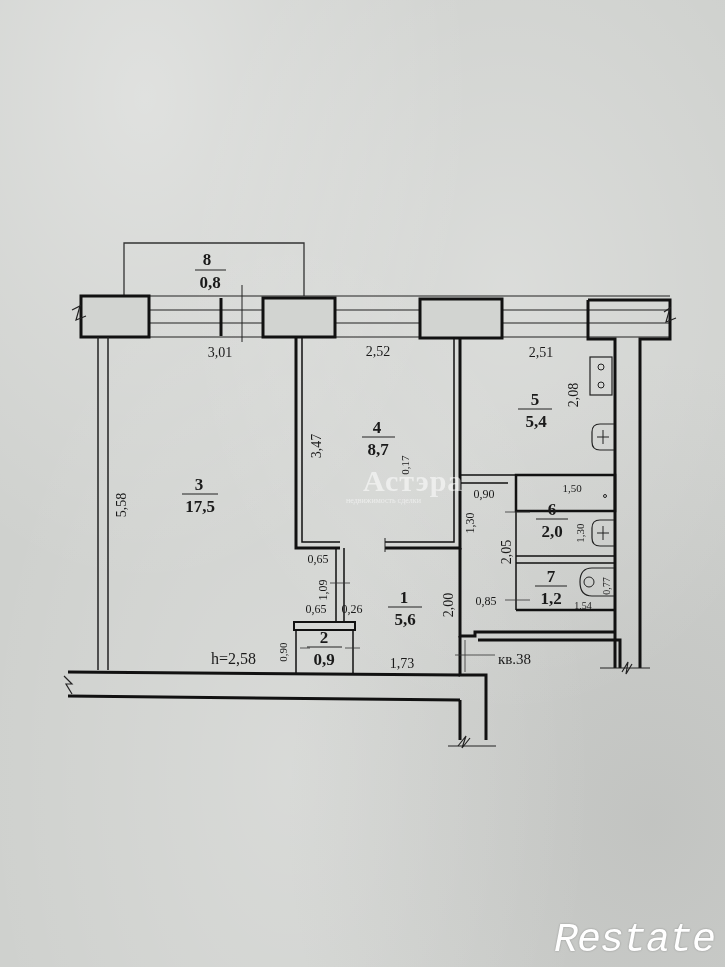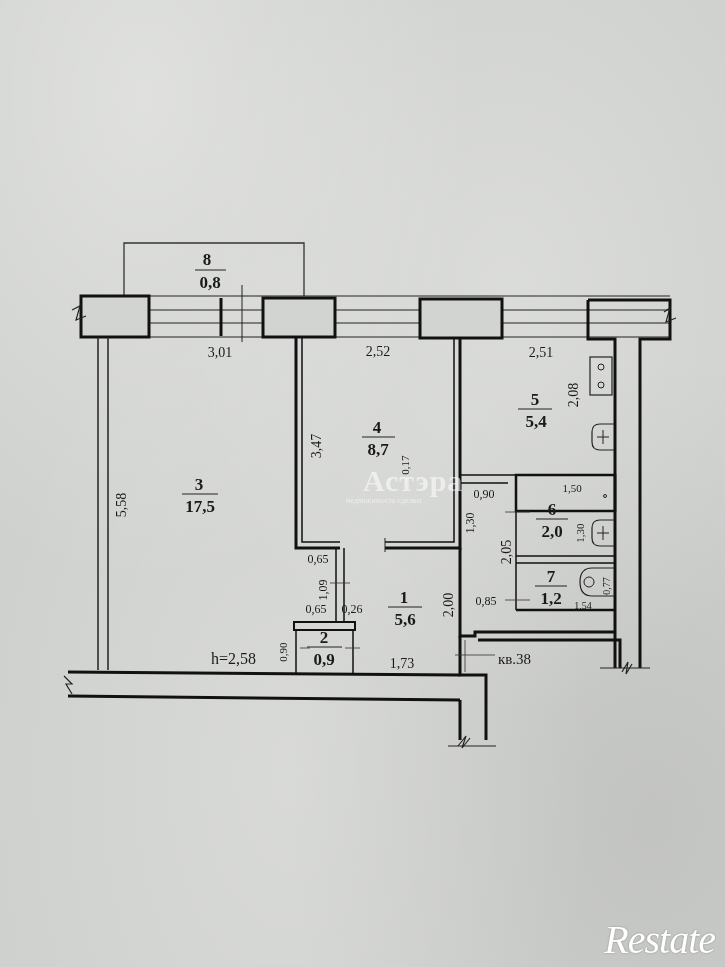--- a/index.html
+++ b/index.html
@@ -7,21 +7,21 @@
   .paper { position:absolute; left:0; top:0; width:725px; height:967px;
     background:
       radial-gradient(ellipse at 20% 10%, rgba(255,255,255,0.35), transparent 40%),
       radial-gradient(ellipse at 70% 30%, rgba(255,255,255,0.25), transparent 45%),
       radial-gradient(ellipse at 40% 80%, rgba(255,255,255,0.2), transparent 50%),
       radial-gradient(ellipse at 90% 85%, rgba(120,120,120,0.15), transparent 40%),
       #cfd1ce; }
   svg { position:absolute; left:0; top:0; }
   .t { font-family:"Liberation Serif", serif; fill:#1a1a1a; }
   .wm { position:absolute; font-family:Liberation Serif, serif; color:rgba(255,255,255,0.55);margin-left:28px; }
-  .logo { position:absolute; right:10px; bottom:4px; font-family:Liberation Serif, serif; font-style:italic; font-size:40px; color:#ffffff; letter-spacing:-1px; text-shadow:0 0 2px rgba(0,0,0,0.3); }
+  .logo { position:absolute; right:10px; bottom:4px; font-family:Liberation Mono, monospace; font-style:italic; font-size:40px; color:#ffffff; letter-spacing:-1px; text-shadow:0 0 2px rgba(0,0,0,0.3); }
 </style>
 </head>
 <body>
 
 <div class="paper"></div>
 
 <svg width="725" height="967" viewBox="0 0 725 967">
 
   <polyline points="124,296 124,243 304,243 304,296" fill="none" stroke="#333" stroke-width="1.3"></polyline>
 

